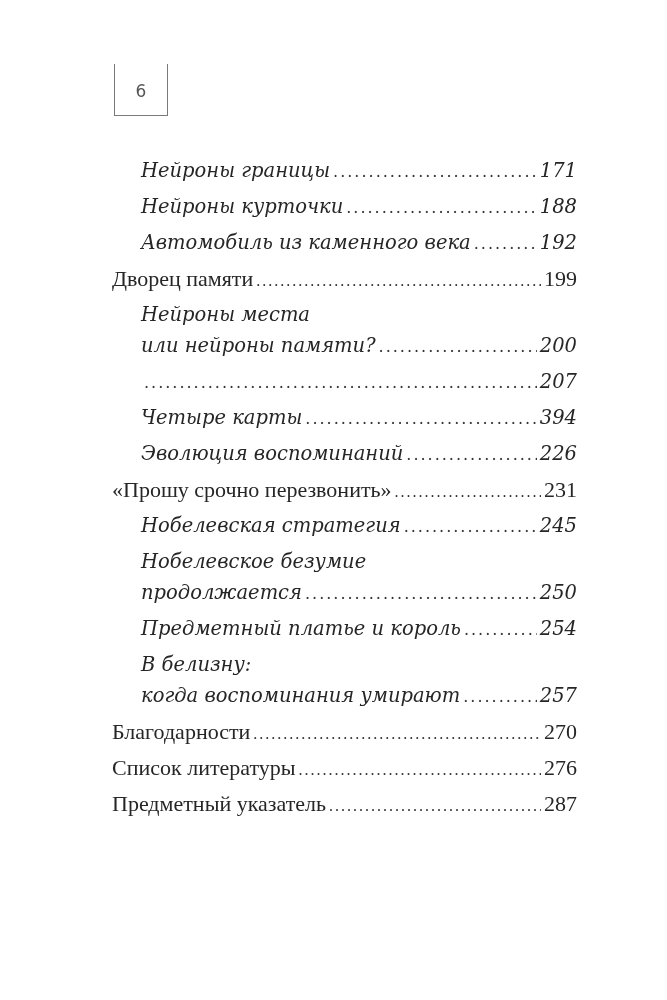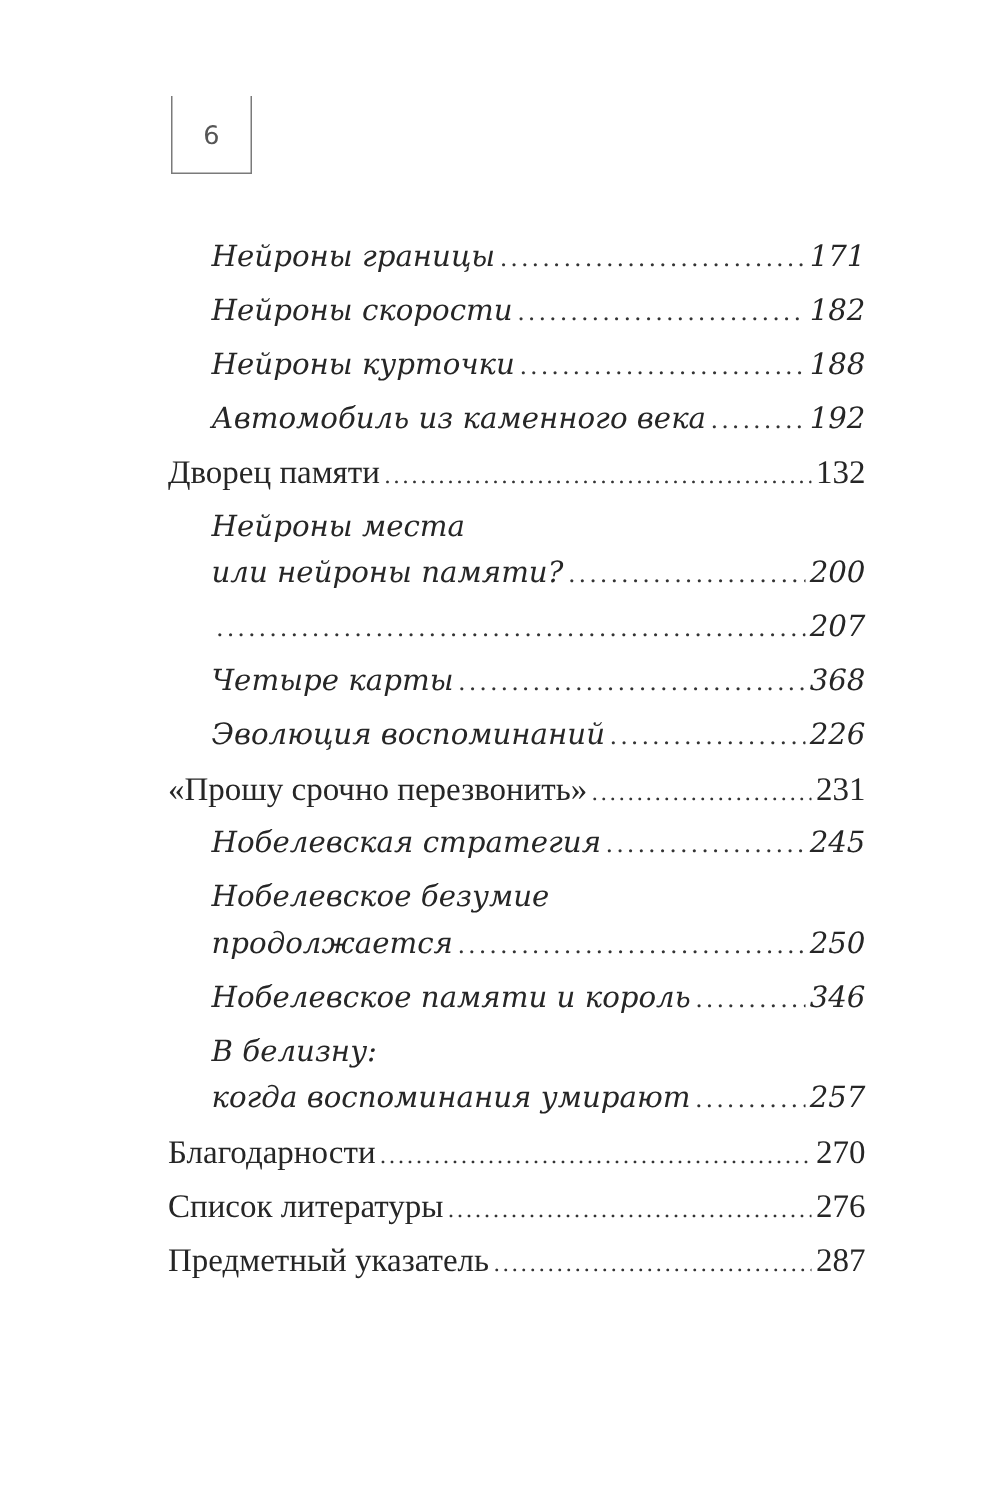--- a/index.html
+++ b/index.html
@@ -105,62 +105,57 @@
 </div>
 
 <div class="toc">
 
   <div class="entry sub">
     <span class="title">Нейроны границы</span>
     <span class="leader"></span>
     <span class="page-num">171</span>
   </div>
 
-  <div class="entry sub">
-    <span class="title">Нейроны скорости</span>
-    <span class="leader"></span>
-    <span class="page-num">182</span>
-  </div>
 
   <div class="entry sub">
     <span class="title">Нейроны курточки</span>
     <span class="leader"></span>
     <span class="page-num">188</span>
   </div>
 
   <div class="entry sub">
     <span class="title">Автомобиль из каменного века</span>
     <span class="leader"></span>
     <span class="page-num">192</span>
   </div>
 
   <div class="entry main">
     <span class="title">Дворец памяти</span>
     <span class="leader"></span>
-    <span class="page-num">132</span>
+    <span class="page-num">199</span>
   </div>
 
   <div class="entry sub two-line">
     <span class="first-line">Нейроны места</span>
     <div class="second-line">
       <span class="title">или нейроны памяти?</span>
       <span class="leader"></span>
       <span class="page-num">200</span>
     </div>
   </div>
 
   <div class="entry sub">
     <span class="leader"></span>
     <span class="page-num">207</span>
   </div>
 
   <div class="entry sub">
     <span class="title">Четыре карты</span>
     <span class="leader"></span>
-    <span class="page-num">368</span>
+    <span class="page-num">394</span>
   </div>
 
   <div class="entry sub">
     <span class="title">Эволюция воспоминаний</span>
     <span class="leader"></span>
     <span class="page-num">226</span>
   </div>
 
   <div class="entry main">
     <span class="title">«Прошу срочно перезвонить»</span>
@@ -177,23 +172,23 @@
   <div class="entry sub two-line">
     <span class="first-line">Нобелевское безумие</span>
     <div class="second-line">
       <span class="title">продолжается</span>
       <span class="leader"></span>
       <span class="page-num">250</span>
     </div>
   </div>
 
   <div class="entry sub">
-    <span class="title">Нобелевское памяти и король</span>
-    <span class="leader"></span>
-    <span class="page-num">346</span>
+    <span class="title">Предметный платье и король</span>
+    <span class="leader"></span>
+    <span class="page-num">254</span>
   </div>
 
   <div class="entry sub two-line">
     <span class="first-line">В белизну:</span>
     <div class="second-line">
       <span class="title">когда воспоминания умирают</span>
       <span class="leader"></span>
       <span class="page-num">257</span>
     </div>
   </div>

